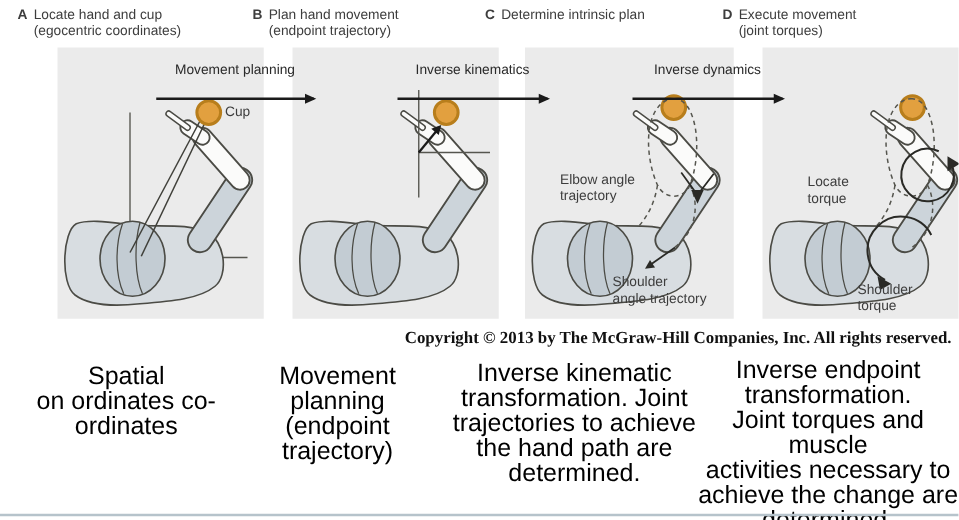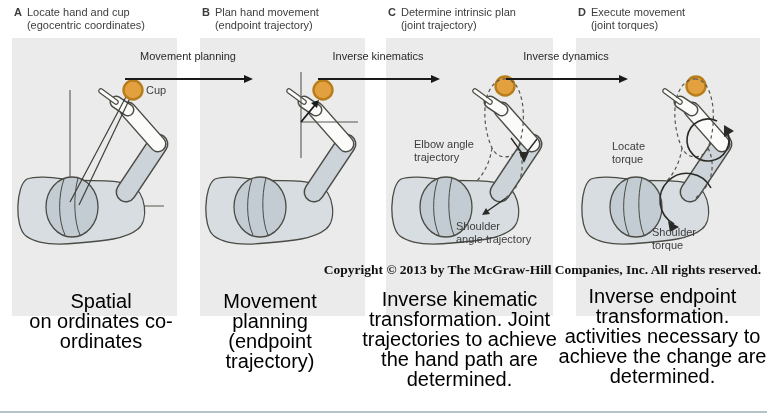--- a/index.html
+++ b/index.html
@@ -1,20 +1,20 @@
 <!DOCTYPE html>
 <html><head>
 <meta charset="utf-8">
 <style>
   html,body{margin:0;padding:0;background:#fff;}
   .page{position:relative;width:767px;height:416px;background:#ffffff;overflow:hidden;
         font-family:"Liberation Sans", sans-serif;}
   .panel-header{position:absolute;display:flex;gap:5px;color:#3d3d3d;font-size:11px;line-height:13px;}
   .panel-letter{font-weight:bold;}
-  .panel-canvas{position:absolute;top:38px;height:278px;background:#ebebeb;}
+  .panel-canvas{position:absolute;top:38px;height:217px;background:#ebebeb;margin-left:34px;}
   .panel-canvas svg{position:absolute;left:0;top:0;}
   .inner-label{position:absolute;font-size:11px;line-height:13px;color:#3d3d3d;white-space:nowrap;}
   .flow{position:absolute;top:50px;text-align:center;}
   .flow-label{font-size:11px;color:#2a2a2a;margin-bottom:16px;white-space:nowrap;}
   .flow-line{position:relative;height:2px;background:#1a1a1a;margin-top:2px;}
   .flow-head{position:absolute;right:-2px;top:-3px;width:0;height:0;
              border-left:9px solid #1a1a1a;border-top:4px solid transparent;border-bottom:4px solid transparent;}
   .copyright{position:absolute;top:262px;left:318px;width:449px;text-align:center;
              font-family:"Liberation Serif", serif;font-size:13.5px;color:#111;font-weight:bold;}
   .caption{position:absolute;text-align:center;font-size:20px;line-height:20px;color:#000;}
@@ -63,21 +63,20 @@
       <span class="panel-letter">B</span>
       <span>
         <div>Plan hand movement</div>
         <div>(endpoint trajectory)</div>
       </span>
     </div>
     <div class="panel-header" style="left:388px;top:6px;">
       <span class="panel-letter">C</span>
       <span>
         <div>Determine intrinsic plan</div>
-        <div>(joint trajectory)</div>
       </span>
     </div>
     <div class="panel-header" style="left:578px;top:6px;">
       <span class="panel-letter">D</span>
       <span>
         <div>Execute movement</div>
         <div>(joint torques)</div>
       </span>
     </div>
 
@@ -180,19 +179,20 @@
   <div class="caption" style="left:352px;width:215px;top:289px;">
     <div>Inverse kinematic</div>
     <div>transformation. Joint</div>
     <div>trajectories to achieve</div>
     <div>the hand path are</div>
     <div>determined.</div>
   </div>
   <div class="caption" style="left:558px;width:209px;top:286px;">
     <div>Inverse endpoint</div>
     <div>transformation.</div>
+    <div>Joint torques and muscle</div>
     <div>activities necessary to</div>
     <div>achieve the change are</div>
     <div>determined.</div>
   </div>
 
   <div class="bottom-rule"></div>
 </div>
 
 </body></html>

